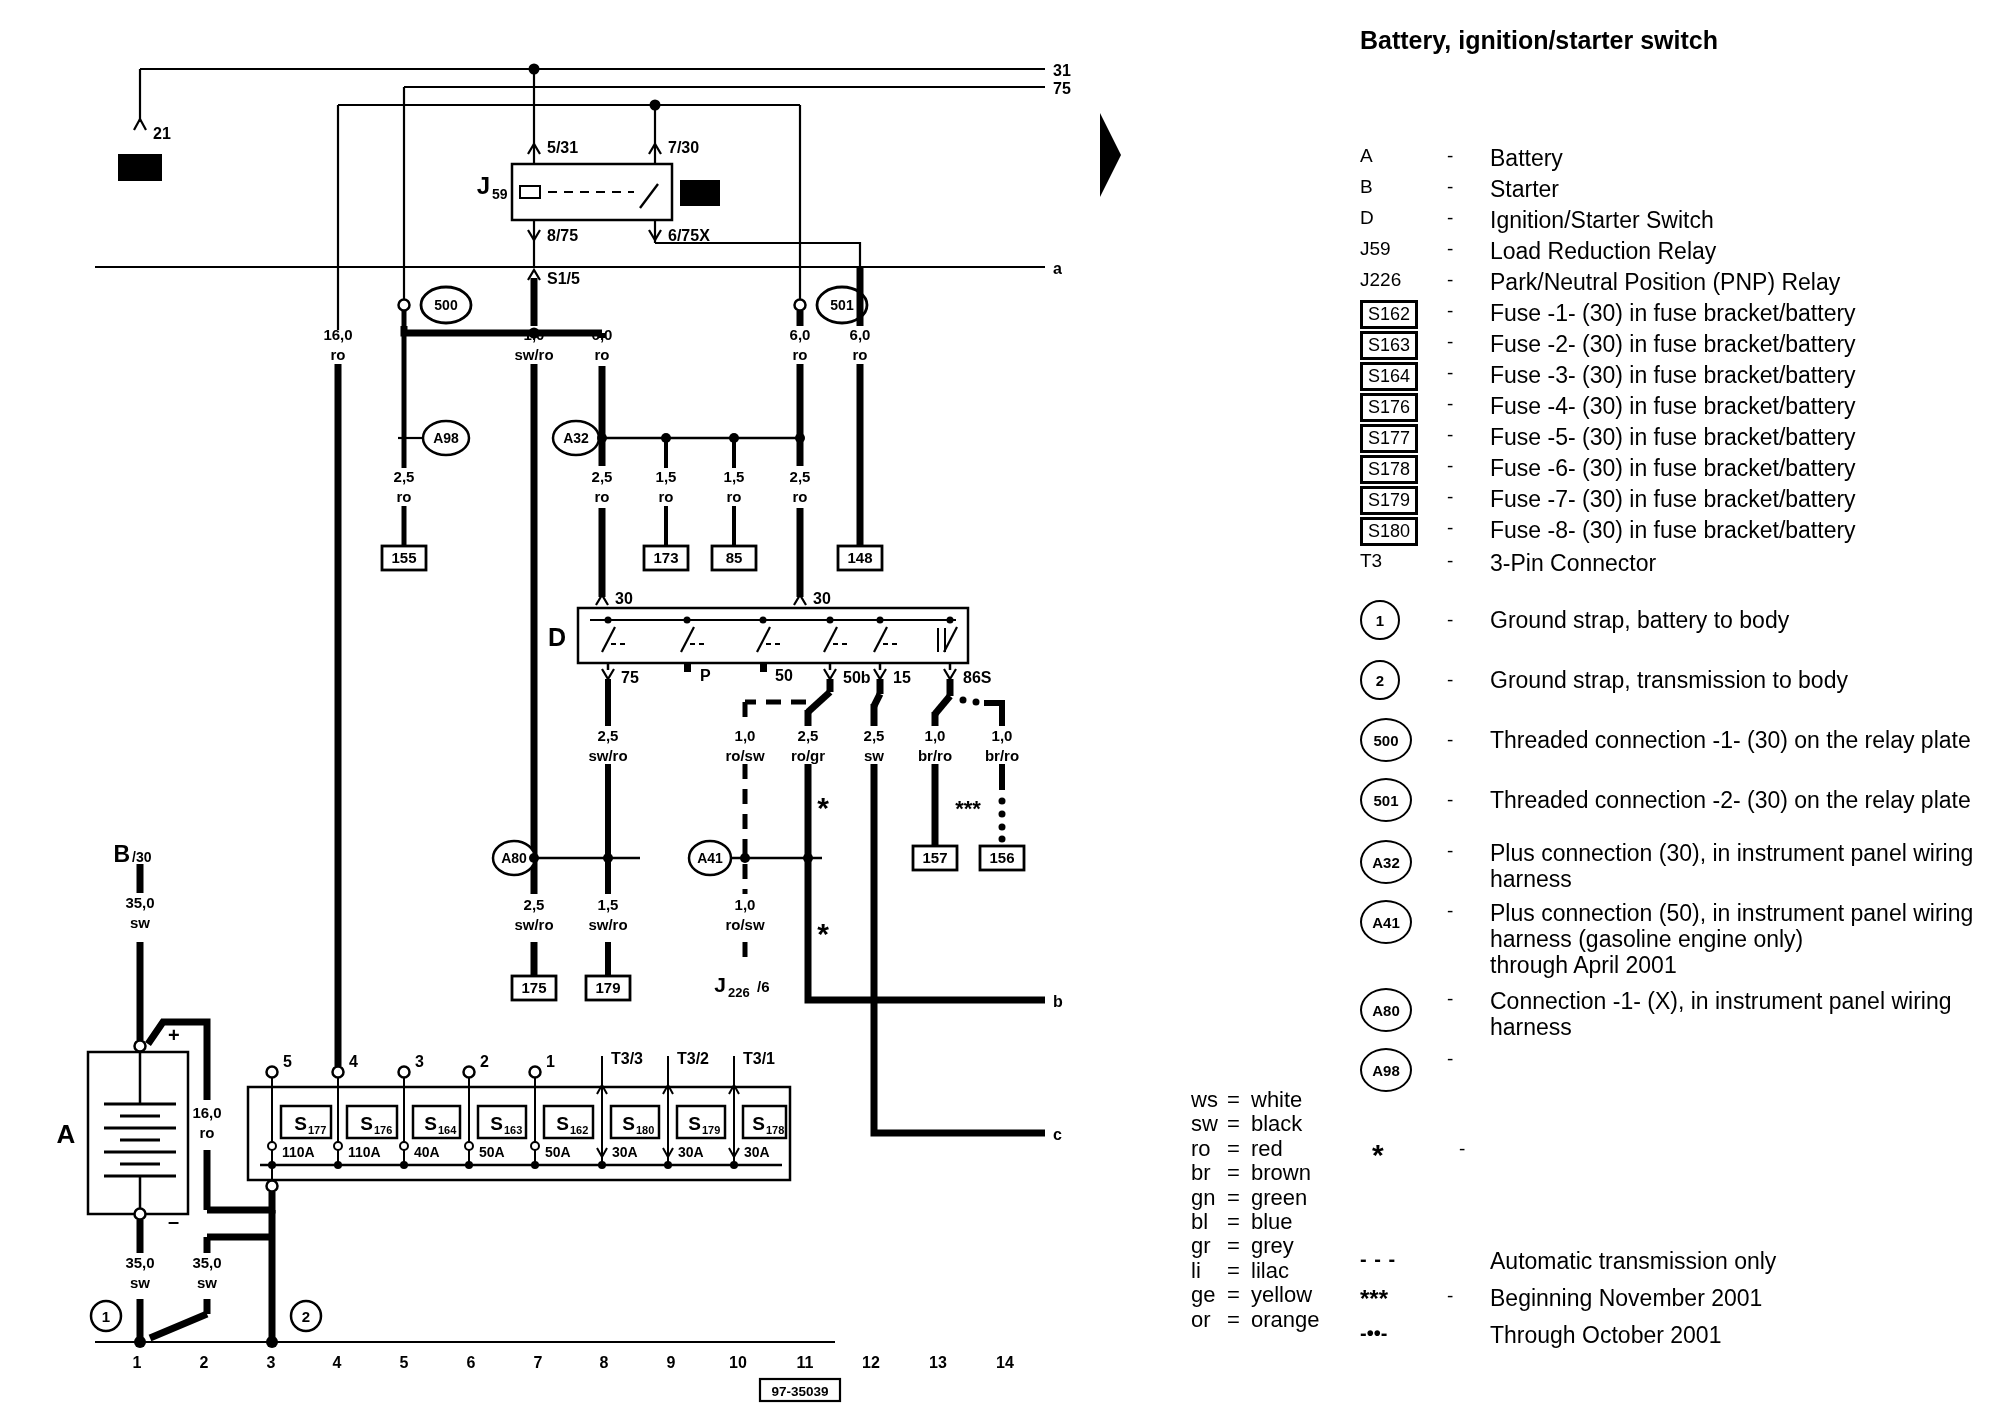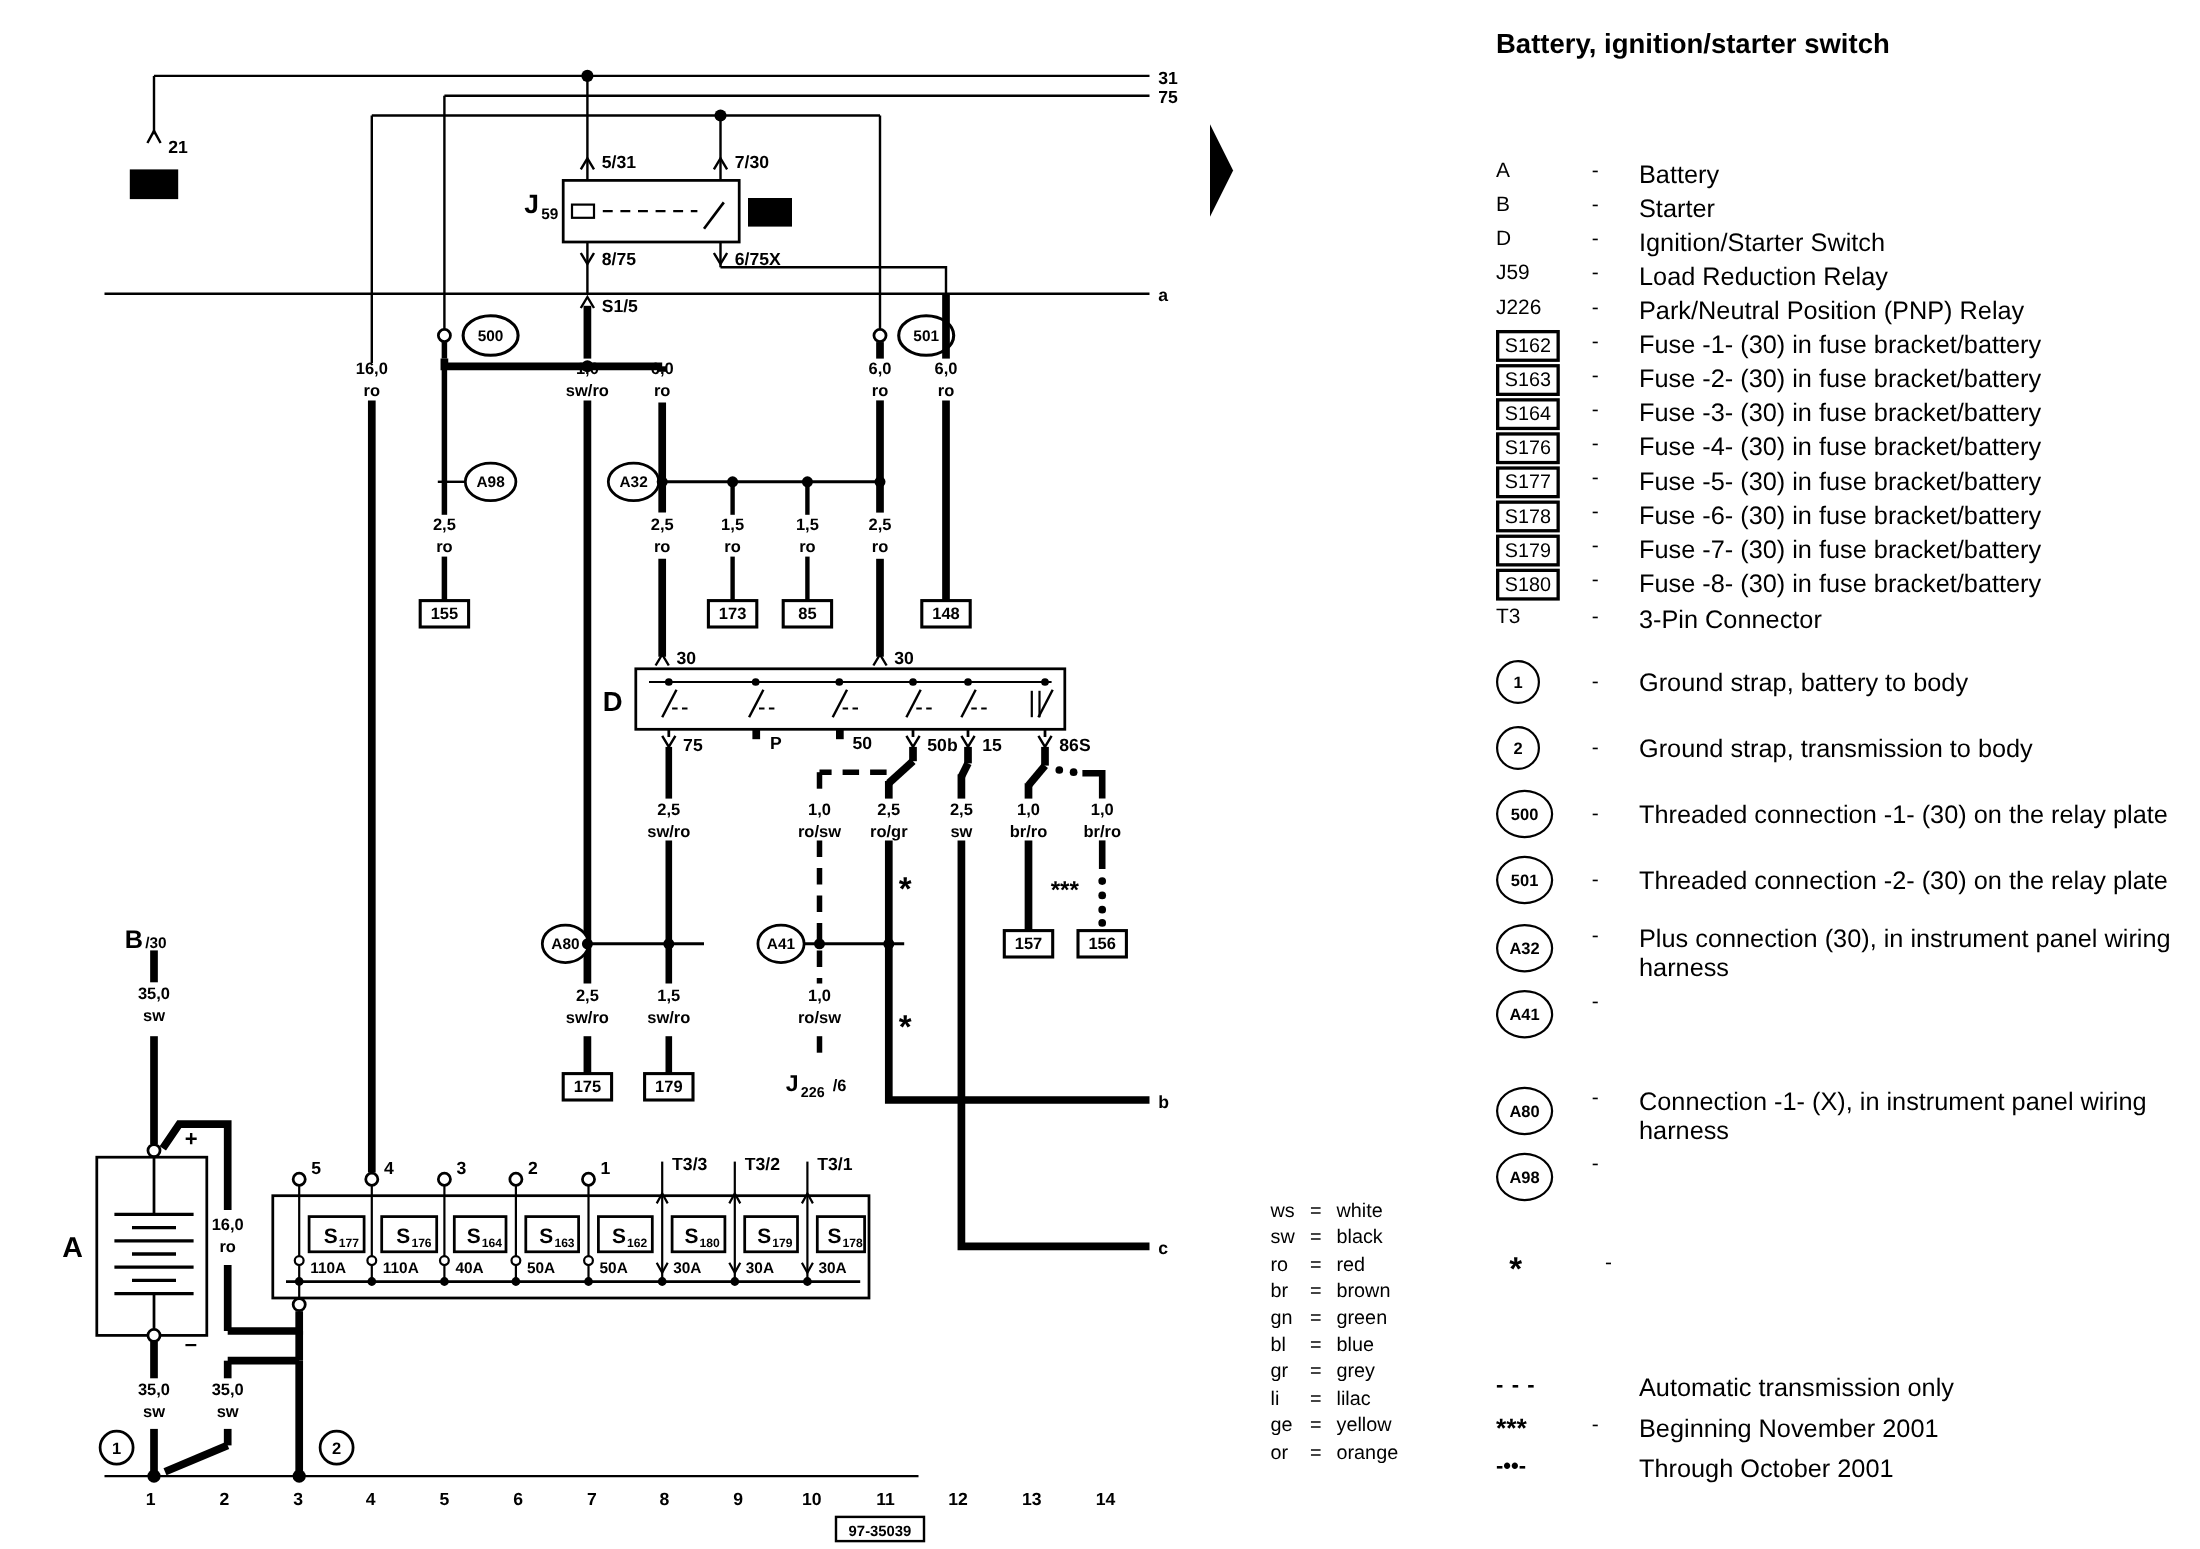--- a/index.html
+++ b/index.html
@@ -14,21 +14,21 @@
   .lg-title{position:absolute;left:1360px;top:26px;font-size:25px;font-weight:bold;white-space:nowrap;}
   .lg-row{position:absolute;left:1360px;display:flex;align-items:flex-start;white-space:nowrap;}
   .lg-key{width:87px;font-size:19px;flex:none;}
   .lg-keybox{display:inline-block;border:3px solid #000;padding:0px 5px 1px 5px;font-size:18px;line-height:22px;}
   .lg-dash{width:43px;font-size:19px;flex:none;}
   .lg-desc{font-size:23px;line-height:26px;}
   .lg-circ{width:36px;height:36px;border:2.5px solid #000;border-radius:50%;display:flex;align-items:center;justify-content:center;font-size:15px;font-weight:bold;}
   .lg-oval{width:48px;height:40px;border:2.5px solid #000;border-radius:50%;display:flex;align-items:center;justify-content:center;font-size:15px;font-weight:bold;}
   .lg-sym{width:87px;flex:none;font-weight:bold;}
   .colors{position:absolute;left:1155px;top:1088px;}
-  .col-row{display:flex;font-size:18px;line-height:24.4px;}
+  .col-row{display:flex;font-size:22px;line-height:24.4px;margin-left:36px;}
   .col-abbr{width:36px;}
   .col-eq{width:24px;}
 </style>
 </head>
 <body>
 
 <svg id="diagram" width="1130" height="1408" viewBox="0 0 1130 1408" xmlns="http://www.w3.org/2000/svg">
   <g stroke="#000" fill="none">
 
     <g>
@@ -590,20 +590,25 @@
     <div class="lg-desc">
       <div>Plus connection (30), in instrument panel wiring</div>
       <div>harness</div>
     </div>
   </div>
   <div class="lg-row" style="top:900px;">
     <div class="lg-key">
         <div class="lg-oval">A41</div>
       </div>
     <div class="lg-dash">-</div>
+    <div class="lg-desc">
+      <div>Plus connection (50), in instrument panel wiring</div>
+      <div>harness (gasoline engine only)</div>
+      <div>through April 2001</div>
+    </div>
   </div>
   <div class="lg-row" style="top:988px;">
     <div class="lg-key">
         <div class="lg-oval">A80</div>
       </div>
     <div class="lg-dash">-</div>
     <div class="lg-desc">
       <div>Connection -1- (X), in instrument panel wiring</div>
       <div>harness</div>
     </div>

